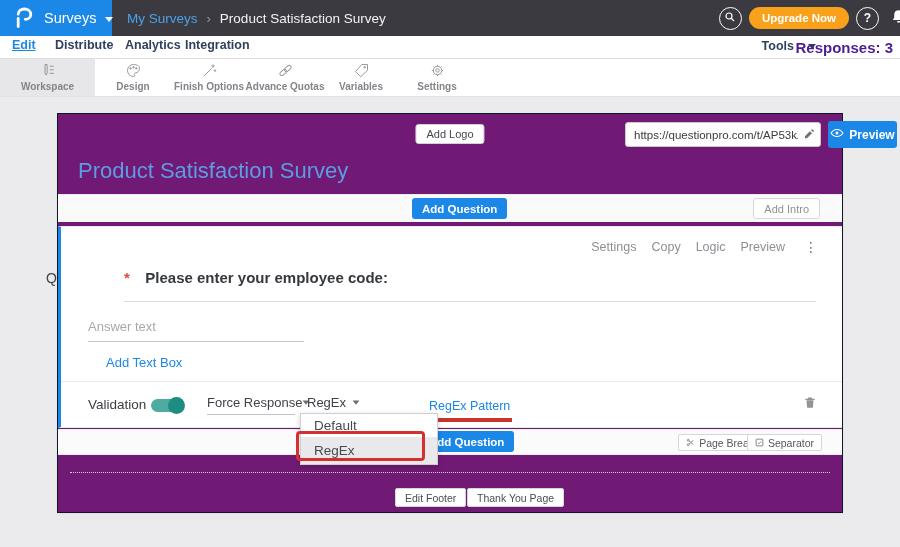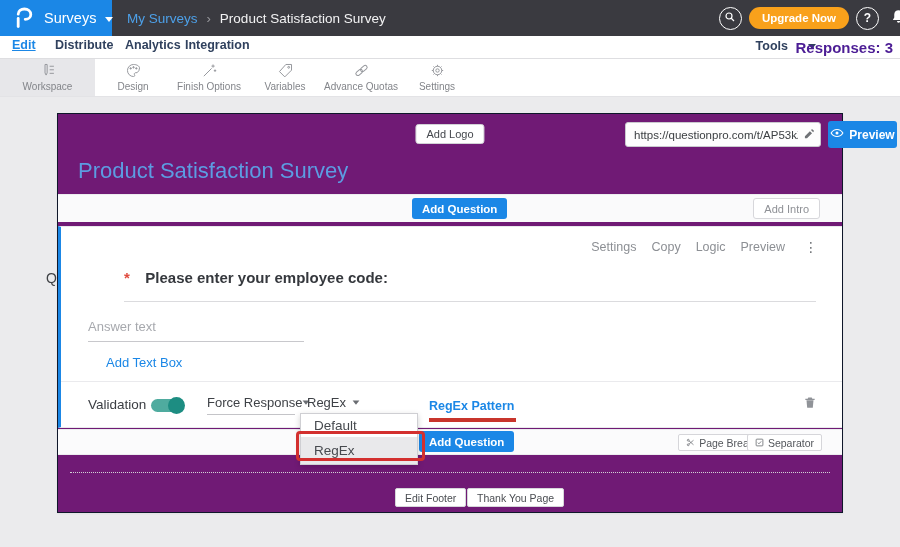--- a/index.html
+++ b/index.html
@@ -25,30 +25,30 @@
   .upgrade{height:22px;border-radius:11px;background:#f9a11b;color:#fff;font-size:11.5px;font-weight:bold;
     display:flex;align-items:center;padding:0 13px;cursor:pointer;border:none;}
   .bell-wrap{position:relative;width:24px;height:24px;display:flex;align-items:center;justify-content:center;cursor:pointer;}
   .badge{position:absolute;top:-4px;right:-3px;min-width:13px;height:13px;border-radius:7px;background:#1b87e6;
     color:#fff;font-size:8.5px;display:flex;align-items:center;justify-content:center;padding:0 2px;box-sizing:border-box;}
 
   
   .subnav{position:absolute;left:0;top:36px;width:900px;height:22px;background:#fff;border-bottom:1px solid #dedee1;z-index:19;}
   .tab{position:absolute;top:2px;font-size:12.5px;font-weight:bold;color:#30415e;cursor:pointer;}
   .tab.active{color:#1b87e6;text-decoration:underline;}
-  .tools-wrap{position:absolute;right:84px;top:3px;display:flex;align-items:center;gap:20px;
+  .tools-wrap{position:absolute;right:84px;top:3px;display:flex;align-items:center;gap:14px;
     color:#30415e;font-size:12.5px;font-weight:bold;cursor:pointer;}
   .tools-wrap .caret{color:#30415e;margin-top:1px;}
   .responses{position:absolute;right:7px;top:3px;color:#4c1d95;font-size:15px;font-weight:bold;}
 
   
   .toolbar{position:absolute;left:0;top:58px;width:900px;height:38px;background:#fff;border-bottom:1px solid #e3e3e6;z-index:18;}
   .tb-items{position:absolute;left:0;top:0;height:38px;display:flex;}
   .tb-item{width:76px;height:38px;display:flex;flex-direction:column;align-items:center;justify-content:center;
-    cursor:pointer;color:#96989d;}
+    cursor:pointer;color:#96989d;font-weight:bold;}
   .tb-item:first-child{width:95px;}
   .tb-item.selected{background:#e7e7ea;}
   .tb-item svg{display:block;}
   .tb-label{font-size:10px;color:#83858a;margin-top:2px;white-space:nowrap;}
   .url-box{position:absolute;left:625px;top:64px;width:196px;height:25px;background:#fdfdfd;border:1px solid #c9c9ce;
     border-radius:3px;box-sizing:border-box;display:flex;align-items:center;}
   .url-box input{border:none;outline:none;background:transparent;font-size:11.5px;color:#3c4043;
     width:166px;padding:0 0 0 8px;font-family:"Liberation Sans",sans-serif;}
   .url-pencil{width:22px;display:flex;align-items:center;justify-content:center;cursor:pointer;}
   .preview-btn{position:absolute;left:828px;top:63px;width:69px;height:27px;background:#1b87e6;border:none;border-radius:3px;
@@ -84,40 +84,40 @@
   .val-label{position:absolute;left:27px;top:15px;font-size:13.5px;color:#3a3d42;}
   .toggle{position:absolute;left:90px;top:17px;width:33px;height:13px;border-radius:7px;background:#4fab9f;cursor:pointer;}
   .toggle .knob{position:absolute;right:-1px;top:-2px;width:17px;height:17px;border-radius:50%;background:#1d8d82;}
   .sel{position:absolute;top:13px;display:flex;align-items:center;justify-content:space-between;
     border-bottom:1px solid #c4c4c8;padding-bottom:4px;cursor:pointer;}
   .sel-fr{left:146px;width:88px;}
   .sel-rx{left:246px;width:53px;}
   .sel-txt{font-size:13px;color:#3f4247;white-space:nowrap;}
   .sel .caret{color:#6a6d72;transform:scale(0.85);}
   .pattern-wrap{position:absolute;left:368px;top:14px;}
-  .pattern-link{font-size:12.5px;font-weight:bold;color:#1b87e6;cursor:pointer;}
+  .pattern-link{font-size:12.5px;font-weight:normal;color:#1b87e6;cursor:pointer;}
   .pattern-underline{position:absolute;left:0;right:-2px;bottom:-8px;height:4px;background:#c8352c;}
   .trash{position:absolute;right:25px;top:13px;cursor:pointer;display:flex;}
 
   
   .post-row{position:absolute;left:0;right:0;top:315px;height:24px;background:#fbfbfc;
     border-top:1px solid #ececef;border-bottom:1px solid #ececef;}
   .add-q-bottom{position:absolute;left:361px;top:1px;}
   .mini-btn{position:absolute;top:4px;height:17px;background:#fff;border:1px solid #d6d6da;border-radius:2px;
     font-size:10.5px;color:#53565b;display:flex;align-items:center;gap:4px;padding:0 7px;cursor:pointer;box-sizing:border-box;}
   .pagebreak{right:80px;}
   .separator{right:20px;}
   .dotted{position:absolute;left:12px;right:12px;top:358px;border-top:1px dotted #d2d2d6;}
   .footer-btn{position:absolute;top:374px;height:19px;background:#fff;border:1px solid #d6d6da;border-radius:2px;
     font-size:10.5px;color:#4a4d52;display:flex;align-items:center;padding:0 9px;cursor:pointer;box-sizing:border-box;}
   .edit-footer{left:337px;}
   .thankyou{left:409px;}
 
   
-  .dropdown{position:absolute;left:300px;top:413px;width:118px;background:#fff;border:1px solid #cfcfd3;
+  .dropdown{position:absolute;left:300px;top:413px;width:138px;background:#fff;border:1px solid #cfcfd3;
     box-shadow:0 2px 6px rgba(0,0,0,0.18);z-index:40;box-sizing:border-box;}
   .dd-item{height:23px;display:flex;align-items:center;padding-left:13px;font-size:13.5px;color:#46494e;cursor:pointer;}
   .dd-item.selected{height:27px;background:#e9e9eb;}
   .red-box{position:absolute;left:296px;top:431px;width:129px;height:30px;border:3px solid #d3302f;border-radius:4px;
     z-index:45;pointer-events:none;box-sizing:border-box;}
 </style>
 </head>
 <body>
 
 <div class="page">
@@ -206,36 +206,36 @@
             <path d="M4 20L15 9"></path>
               <path d="M17 3.5v4.5M14.8 5.8h4.5"></path>
               <path d="M19.8 10.5v3.4M18.1 12.2h3.4"></path>
           </svg>
         </span>
         <span class="tb-label">Finish Options</span>
       </div>
       <div class="tb-item">
         <span>
           <svg width="17" height="17" viewBox="0 0 24 24" fill="none" stroke="#96989d" stroke-width="1.4">
-            <path d="M12.5 3.5h8v8L11 21l-7.5-7.5L12.5 3.5z"></path>
-              <circle cx="16.5" cy="7.5" r="1.3"></circle>
-          </svg>
-        </span>
-        <span class="tb-label">Variables</span>
-      </div>
-      <div class="tb-item">
-        <span>
-          <svg width="17" height="17" viewBox="0 0 24 24" fill="none" stroke="#96989d" stroke-width="1.4">
             <g transform="rotate(-40 12 12)">
               <rect x="2.5" y="9.2" width="10.5" height="5.6" rx="2.8"></rect>
               <rect x="11" y="9.2" width="10.5" height="5.6" rx="2.8"></rect>
             </g>
           </svg>
         </span>
         <span class="tb-label">Advance Quotas</span>
+      </div>
+      <div class="tb-item">
+        <span>
+          <svg width="17" height="17" viewBox="0 0 24 24" fill="none" stroke="#96989d" stroke-width="1.4">
+            <path d="M12.5 3.5h8v8L11 21l-7.5-7.5L12.5 3.5z"></path>
+              <circle cx="16.5" cy="7.5" r="1.3"></circle>
+          </svg>
+        </span>
+        <span class="tb-label">Variables</span>
       </div>
       <div class="tb-item">
         <span>
           <svg width="17" height="17" viewBox="0 0 24 24" fill="none" stroke="#96989d" stroke-width="1.4">
             <circle cx="12" cy="12" r="6"></circle>
               <circle cx="12" cy="12" r="2.4"></circle>
             <path d="M18 12h2M12 18v2M6 12H4M12 6V4M16.24 16.24l1.42 1.42M7.76 16.24l-1.42 1.42M7.76 7.76L6.34 6.34M16.24 7.76l1.42-1.42"></path>
           </svg>
         </span>
         <span class="tb-label">Settings</span>

